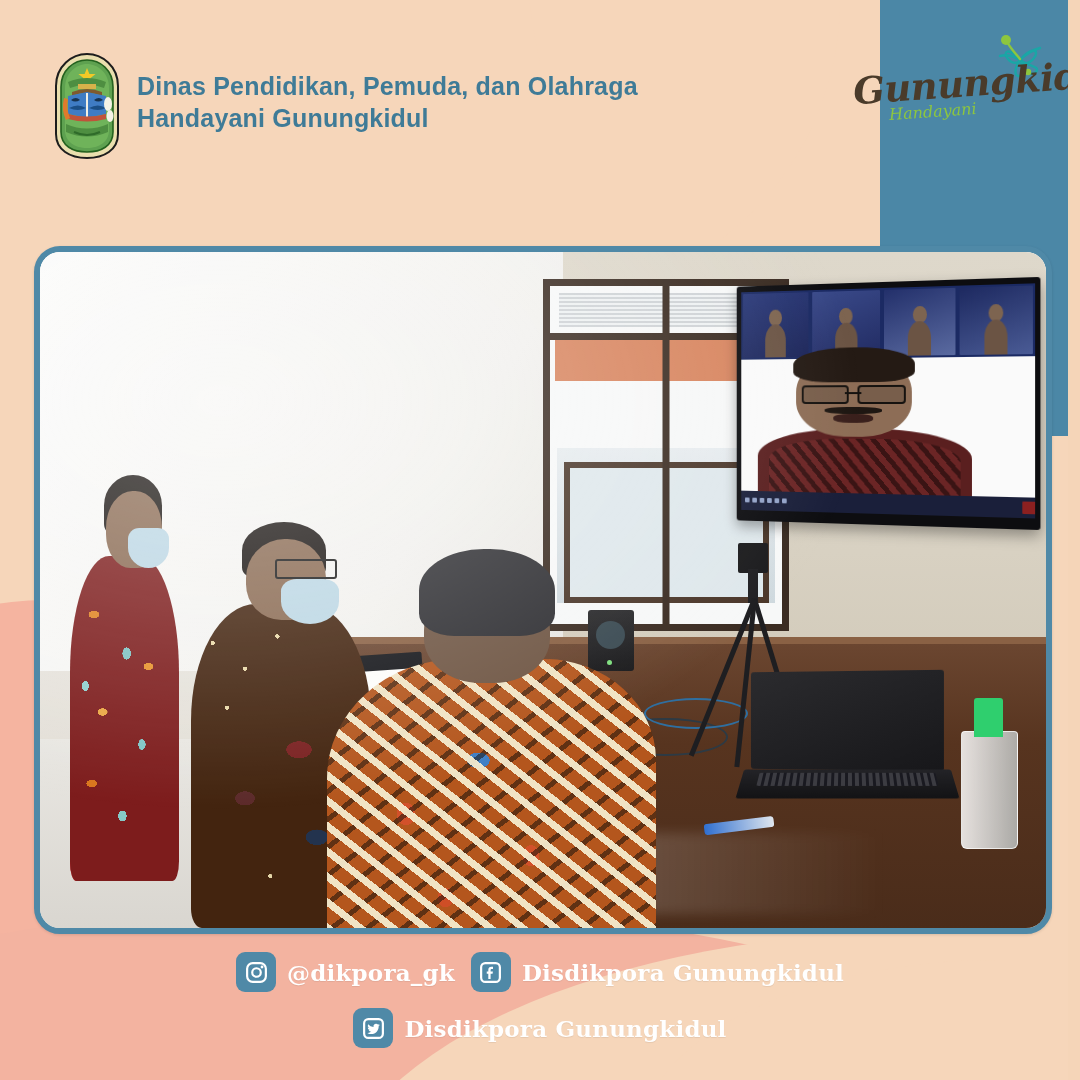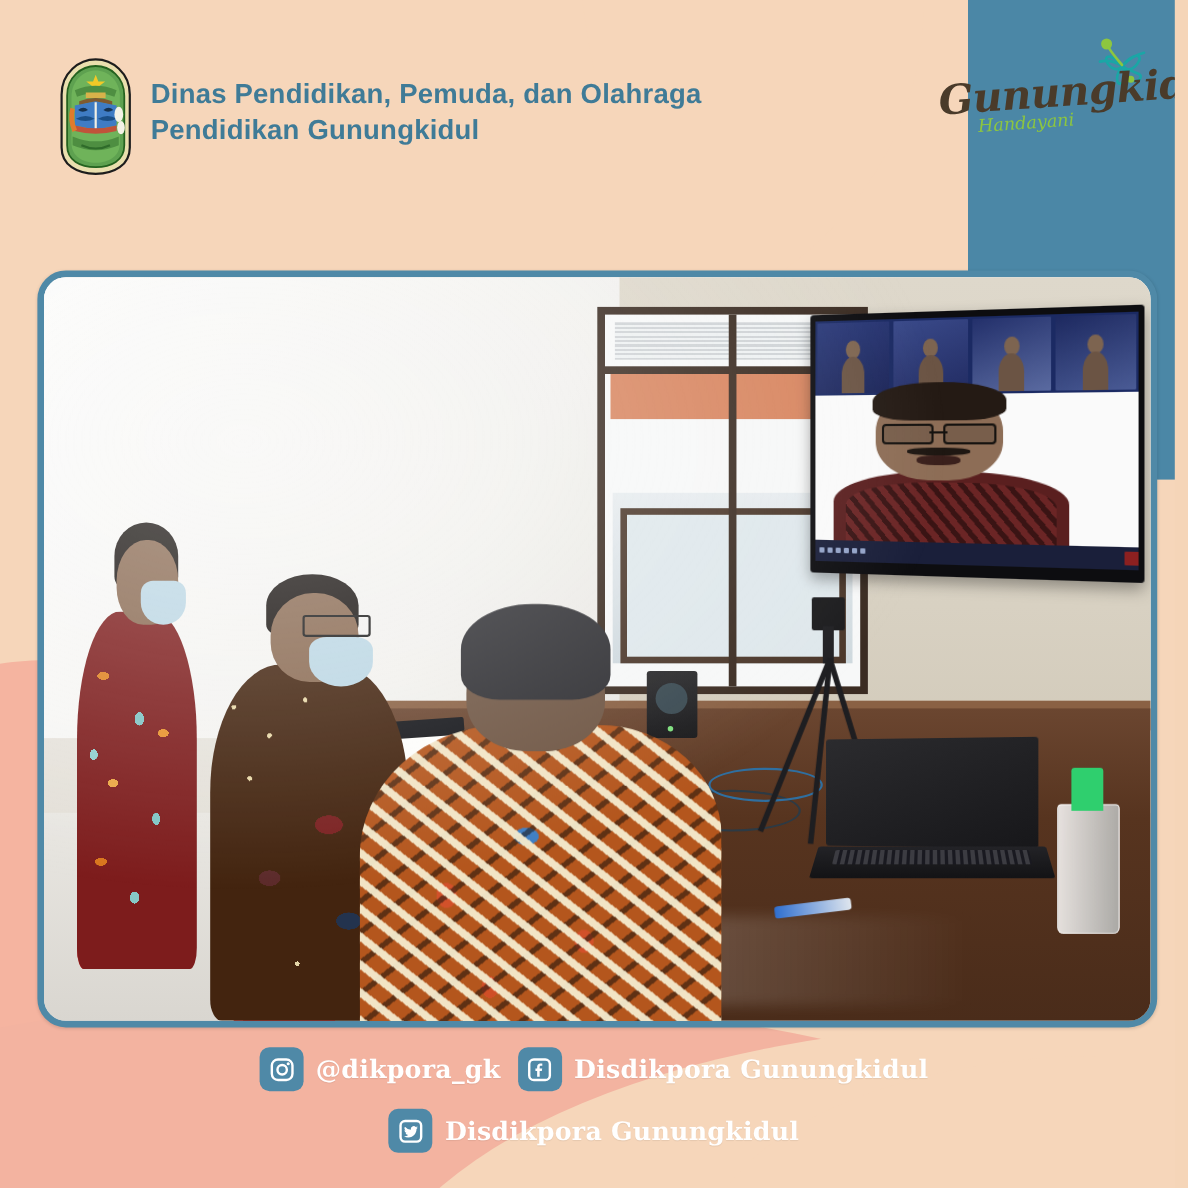--- a/index.html
+++ b/index.html
@@ -308,21 +308,21 @@
       <path d="M24 62 q19 5 38 0 l0 5 q-19 5 -38 0 z" fill="#c0533a"></path>
       <path d="M20 46 q-3 12 2 22 l4 -2 q-4 -9 -2 -19 z" fill="#e07b2c"></path>
       <ellipse cx="64" cy="52" rx="4" ry="7" fill="#f4f2e6"></ellipse>
       <ellipse cx="66" cy="64" rx="3.5" ry="6" fill="#f4f2e6"></ellipse>
       <path d="M22 72 q21 9 42 0 l0 8 q-21 9 -42 0 z" fill="#4e8e41"></path>
       <path d="M30 80 q13 6 26 0" stroke="#2f6b2a" stroke-width="2" fill="none"></path>
     </svg>
 
     <div class="org-title">
       <span>Dinas Pendidikan, Pemuda, dan Olahraga</span>
-      <span class="l2">Pendidikan Gunungkidul</span>
+      <span class="l2">Handayani Gunungkidul</span>
     </div>
 
     <div class="gk-logo">
       <svg class="gk-flourish" viewBox="0 0 68 62">
         <g fill="none" stroke="#1aa6a6" stroke-width="2.4" stroke-linecap="round">
           <path d="M34 34 C22 20 16 26 22 33 C27 39 33 37 34 34 Z"></path>
           <path d="M34 34 C46 20 54 24 48 32 C43 39 36 38 34 34 Z"></path>
           <path d="M34 34 C26 46 30 54 36 48 C41 43 36 36 34 34 Z"></path>
           <path d="M34 34 C46 42 54 40 50 46 C45 52 37 42 34 34 Z"></path>
           <path d="M34 34 C40 28 46 24 54 22"></path>

